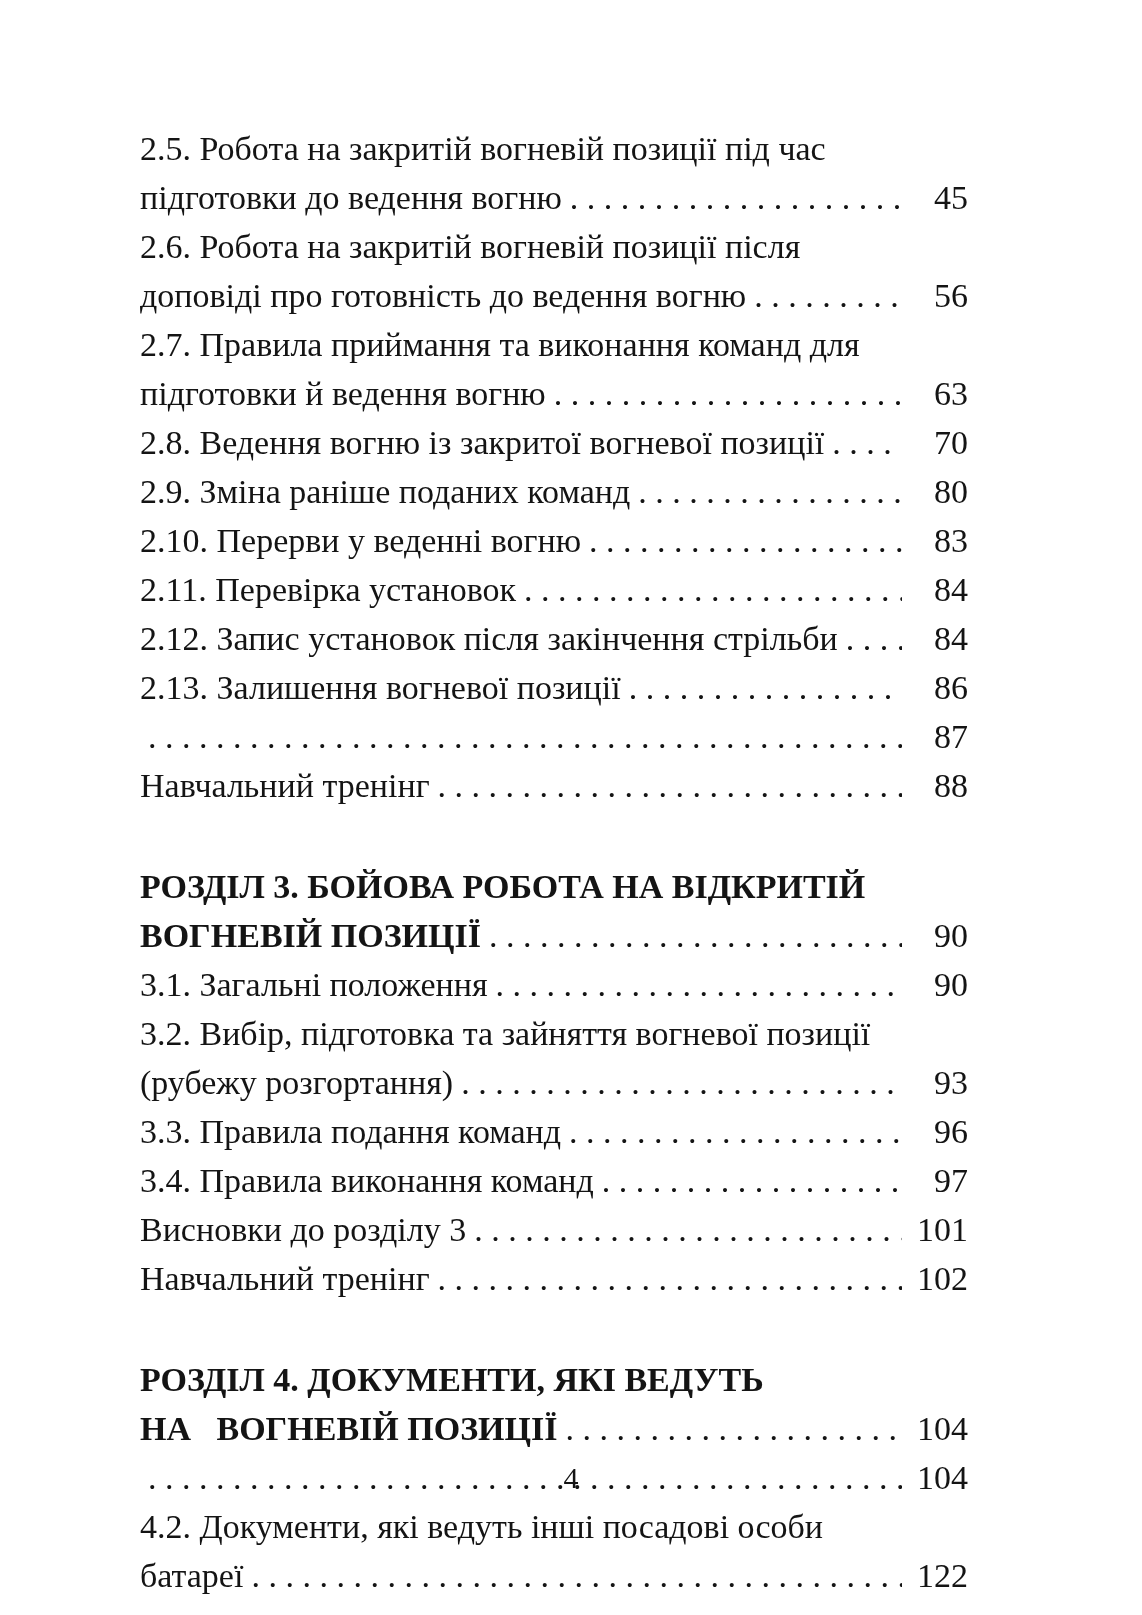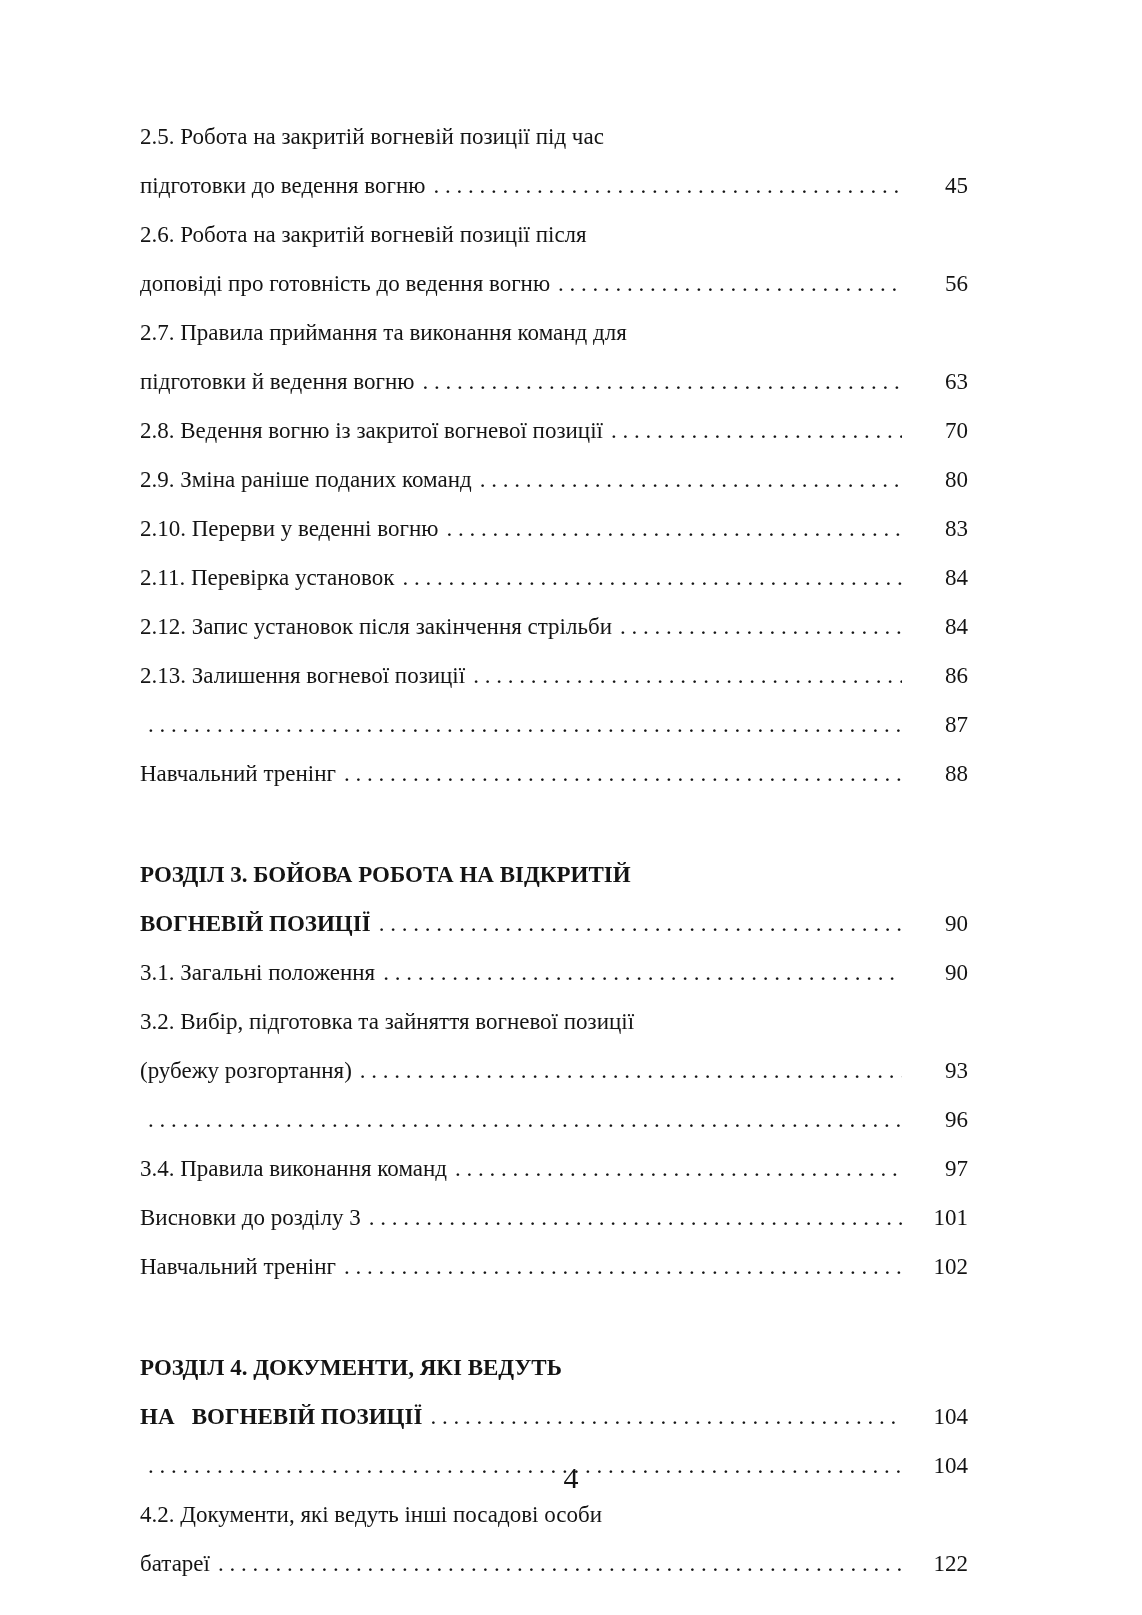--- a/index.html
+++ b/index.html
@@ -13,23 +13,23 @@
     overflow: hidden;
   }
   .page {
     position: absolute;
     inset: 0;
     background: #ffffff;
   }
   .toc {
     position: absolute;
     left: 140px;
-    top: 112px;
+    top: 124px;
     width: 828px;
-    font-size: 23px;
+    font-size: 34px;
     line-height: 49px;
   }
   .entry { font-weight: normal; }
   .entry.section { font-weight: bold; margin-top: 52px; }
   .line { white-space: nowrap; }
   .line.last {
     display: flex;
     align-items: baseline;
   }
   .line.last .text { flex: 0 0 auto; white-space: nowrap; }
@@ -160,20 +160,21 @@
       <div class="entry">
         <div class="line">3.2. Вибір, підготовка та зайняття вогневої позиції</div>
         <div class="line last">
           <span class="text">(рубежу розгортання)</span>
           <span class="dots"> . . . . . . . . . . . . . . . . . . . . . . . . . . . . . . . . . . . . . . . . . . . . . . . . . . . . . . . . . . . . . . . . . . . . . . . . . . . . . . . . . . . . . . . . . . . . . . . . . . . . . . . . . . . . . . . . . . . . . . . .</span>
           <span class="pagenum">93</span>
         </div>
       </div>
       <div class="entry">
         <div class="line last">
+          <span class="text">3.3. Правила подання команд</span>
           <span class="dots"> . . . . . . . . . . . . . . . . . . . . . . . . . . . . . . . . . . . . . . . . . . . . . . . . . . . . . . . . . . . . . . . . . . . . . . . . . . . . . . . . . . . . . . . . . . . . . . . . . . . . . . . . . . . . . . . . . . . . . . . .</span>
           <span class="pagenum">96</span>
         </div>
       </div>
       <div class="entry">
         <div class="line last">
           <span class="text">3.4. Правила виконання команд</span>
           <span class="dots"> . . . . . . . . . . . . . . . . . . . . . . . . . . . . . . . . . . . . . . . . . . . . . . . . . . . . . . . . . . . . . . . . . . . . . . . . . . . . . . . . . . . . . . . . . . . . . . . . . . . . . . . . . . . . . . . . . . . . . . . .</span>
           <span class="pagenum">97</span>
         </div>

